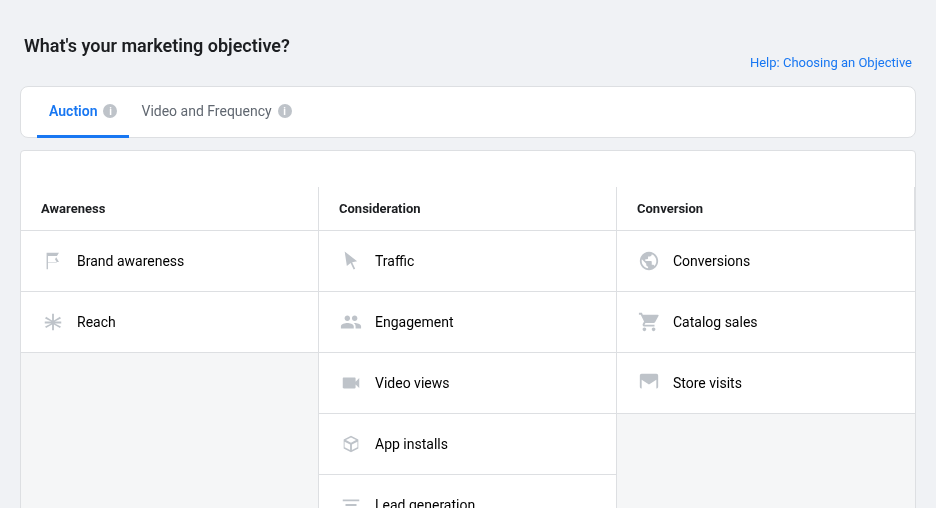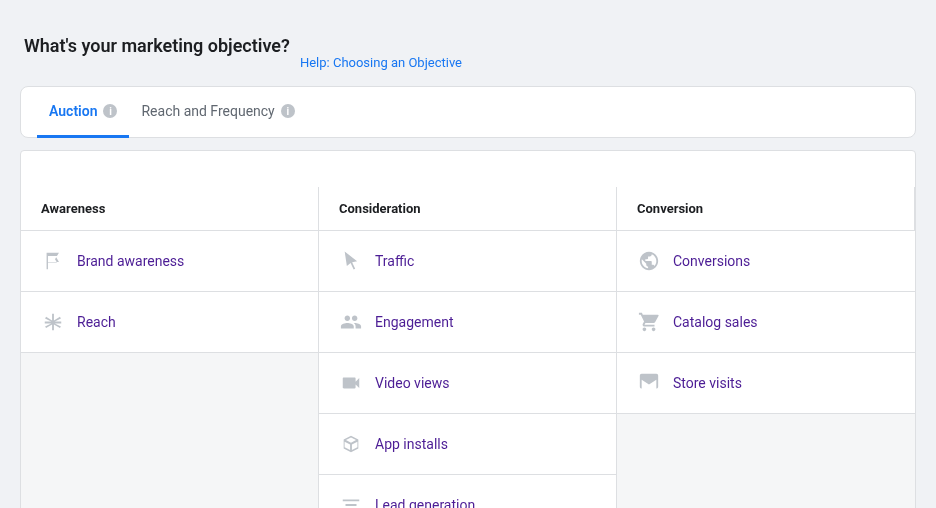--- a/index.html
+++ b/index.html
@@ -12,23 +12,24 @@
       min-height: 508px;
       padding: 20px;
     }
     .container {
       background: #f0f2f5;
       width: 896px;
     }
     .page-title-row {
       display: flex;
       align-items: center;
-      gap: 10px;
+      gap: 2px;
       margin-bottom: 16px;
       padding: 0 4px;
+      justify-content: space-between;
     }
     .page-title {
       font-size: 18px;
       font-weight: 600;
       color: #1c1e21;
     }
     .help-link {
       font-size: 13px;
       color: #1877f2;
       text-decoration: none;
@@ -102,21 +103,21 @@
       border-right: none;
     }
     .objective-item {
       display: flex;
       align-items: center;
       gap: 12px;
       padding: 18px 20px;
       border-bottom: 1px solid #dddfe2;
       cursor: pointer;
       font-size: 14px;
-      color: #4c1d95;
+      color: #000000;
       background: #fff;
       transition: background 0.1s;
     }
     .objective-item:last-child {
       border-bottom: none;
     }
     .col-body-wrapper {
       display: flex;
       flex-direction: column;
       height: 100%;
@@ -150,21 +151,21 @@
     <h1 class="page-title">What's your marketing objective?</h1>
     <a class="help-link">Help: Choosing an Objective</a>
   </div>
 
   <div class="tabs-card">
     <div class="tab active">
       <span>Auction</span>
       <div class="tab-info">i</div>
     </div>
     <div class="tab">
-      <span>Reach and Frequency</span>
+      <span>Video and Frequency</span>
       <div class="tab-info">i</div>
     </div>
   </div>
 
   <div class="main-card">
     <div class="objectives-grid">
 
       <div class="col-header">Awareness</div>
       <div class="col-header">Consideration</div>
       <div class="col-header">Conversion</div>

